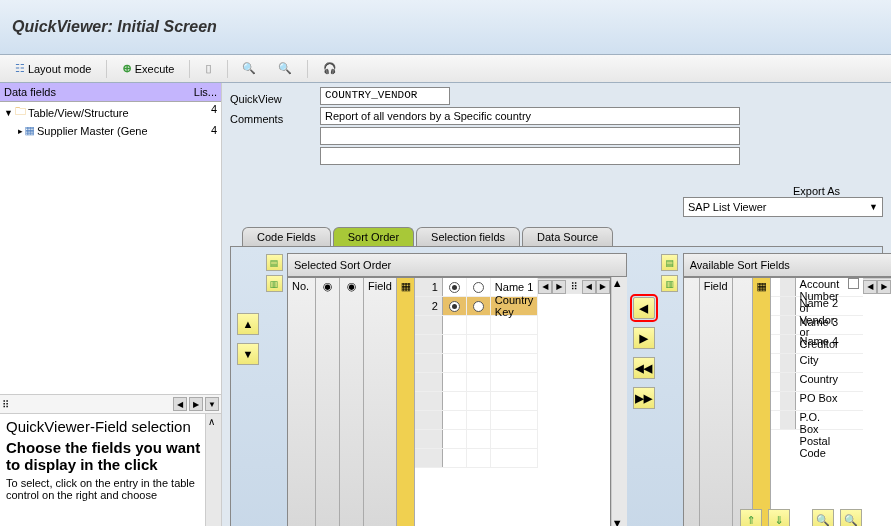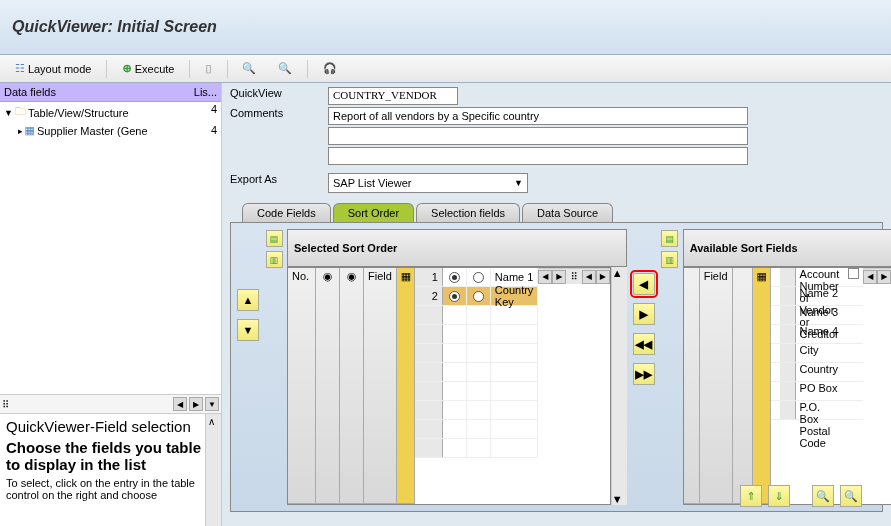--- a/index.html
+++ b/index.html
@@ -20,34 +20,34 @@
 .tree-lbl { flex: 1; display: flex; align-items: center; gap: 2px; }
 .tree-cnt { flex: 0 0 24px; text-align: right; }
 .tree-footer { padding: 2px; border-top: 1px solid #ccc; display: flex; align-items: center; gap: 2px; }
 .help { border-top: 1px solid #ccc; padding: 4px 6px; background: #fff; font-family: "Times New Roman", serif; font-size: 14px; height: 140px; overflow: hidden; position: relative; }
 .help h3 { font-size: 15px; font-weight: normal; margin-bottom: 4px; }
 .help h4 { font-size: 15px; font-weight: bold; margin-bottom: 4px; }
 .help p { font-size: 11px; }
 .help .vscroll { position: absolute; right: 0; top: 0; bottom: 0; width: 16px; background: #e8e8e8; border-left: 1px solid #ccc; }
 .help .vscroll .up { position: absolute; top: 2px; left: 2px; font-size: 10px; }
 .form-area { padding: 4px 8px; }
-.form-row { display: flex; align-items: flex-start; gap: 8px; margin-bottom: 2px; }
+.form-row { display: flex; align-items: flex-end; margin-bottom: 2px; }
 .form-lbl { width: 90px; }
 .form-inp { background: #fff; border: 1px solid #888; padding: 1px 4px; height: 18px; }
-.form-inp.q { width: 130px; font-family: Liberation Serif, serif; }
+.form-inp.q { width: 130px; font-family: Liberation Mono, monospace; }
 .form-inp.w { width: 420px; }
 .form-sel { background: #fff; border: 1px solid #888; padding: 0 4px; height: 20px; width: 200px; display: flex; justify-content: space-between; align-items: center; }
 .tabs { display: flex; margin: 4px 0 0 20px; }
 .tab { padding: 3px 14px; background: linear-gradient(to bottom, #e8e8e8, #d0d0d0); border: 1px solid #888; border-bottom: none; border-radius: 6px 6px 0 0; margin-right: 2px; cursor: pointer; }
 .tab.active { background: #a8c838; color: #000; }
 .tab-content { border: 1px solid #888; margin: 0 8px; height: 290px; background: linear-gradient(to bottom, #d8e4f0, #c8d8e8); padding: 6px; display: flex; gap: 6px; position: relative; }
 .panel { flex: 1; display: flex; gap: 4px; }
 .panel-side { width: 18px; display: flex; flex-direction: column; gap: 2px; align-items: center; }
 .panel-body { flex: 1; display: flex; flex-direction: column; }
-.panel-title { background: linear-gradient(to bottom, #f0f0f0, #d8d8d8); border: 1px solid #888; padding: 12px 6px; font-weight: bold; }
+.panel-title { background: linear-gradient(to bottom, #f0f0f0, #d8d8d8); border: 1px solid #888; padding: 5px 6px; font-weight: normal; }
 .grid { flex: 1; background: #fff; border: 1px solid #888; display: flex; flex-direction: row; overflow: hidden; }
 .grid-hdr { display: flex; background: linear-gradient(to bottom, #f0f0f0, #d8d8d8); border-bottom: 1px solid #aaa; }
 .gh { padding: 2px 4px; border-right: 1px solid #aaa; }
 .grid-body { flex: 1; overflow: auto; position: relative; }
 .grow { display: flex; border-bottom: 1px solid #eee; height: 19px; align-items: center; }
 .grow.sel { background: #e8c068; }
 .gc { padding: 0 4px; border-right: 1px solid #eee; height: 100%; display: flex; align-items: center; }
 .gc.no { width: 28px; justify-content: flex-end; background: #e8e8e8; border-right: 1px solid #aaa; }
 .gc.r1 { width: 24px; justify-content: center; }
 .gc.r2 { width: 24px; justify-content: center; }
@@ -134,21 +134,21 @@
     <div class="tree-footer">
       <div style="font-size:10px;">⠿</div>
       <div style="flex:1;"></div>
       <div class="sb-btn" style="width:14px;height:14px;background:#ddd;border:1px solid #aaa;display:inline-flex;align-items:center;justify-content:center;font-size:8px;">◀</div>
       <div class="sb-btn" style="width:14px;height:14px;background:#ddd;border:1px solid #aaa;display:inline-flex;align-items:center;justify-content:center;font-size:8px;">▶</div>
       <div class="sb-btn" style="width:14px;height:14px;background:#ddd;border:1px solid #aaa;display:inline-flex;align-items:center;justify-content:center;font-size:8px;">▼</div>
     </div>
 
     <div class="help">
       <h3>QuickViewer-Field selection</h3>
-      <h4>Choose the fields you table to display in the list</h4>
+      <h4>Choose the fields you want to display in the click</h4>
       <p>To select, click on the entry in the table control on the right and choose</p>
       <div class="vscroll">
           <div class="up">∧</div>
         </div>
     </div>
   </div>
 
   <div class="right">
     <div class="form-area">
       <div class="form-row">
@@ -160,21 +160,21 @@
         <input class="form-inp w" value="Report of all vendors by a Specific country" style="">
       </div>
       <div class="form-row">
         <div class="form-lbl"></div>
         <input class="form-inp w" style="">
       </div>
       <div class="form-row">
         <div class="form-lbl"></div>
         <input class="form-inp w" style="">
       </div>
-      <div class="form-row" style="margin-top:8px;">
+      <div class="form-row" style="margin-top:20px;flex-direction:column;">
         <div class="form-lbl">Export As</div>
         <div class="form-sel">
           <span>SAP List Viewer</span>
           <span style="font-size:9px;">▼</span>
         </div>
       </div>
     </div>
 
     <div class="tabs">
       <div class="tab">Code Fields</div>

